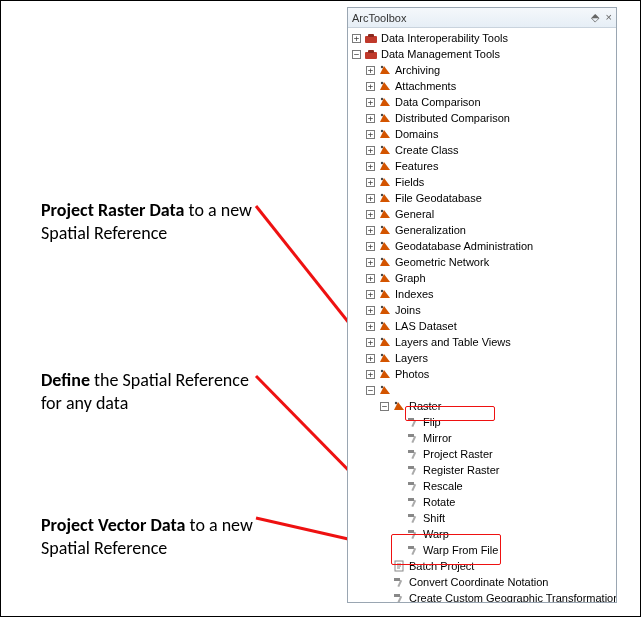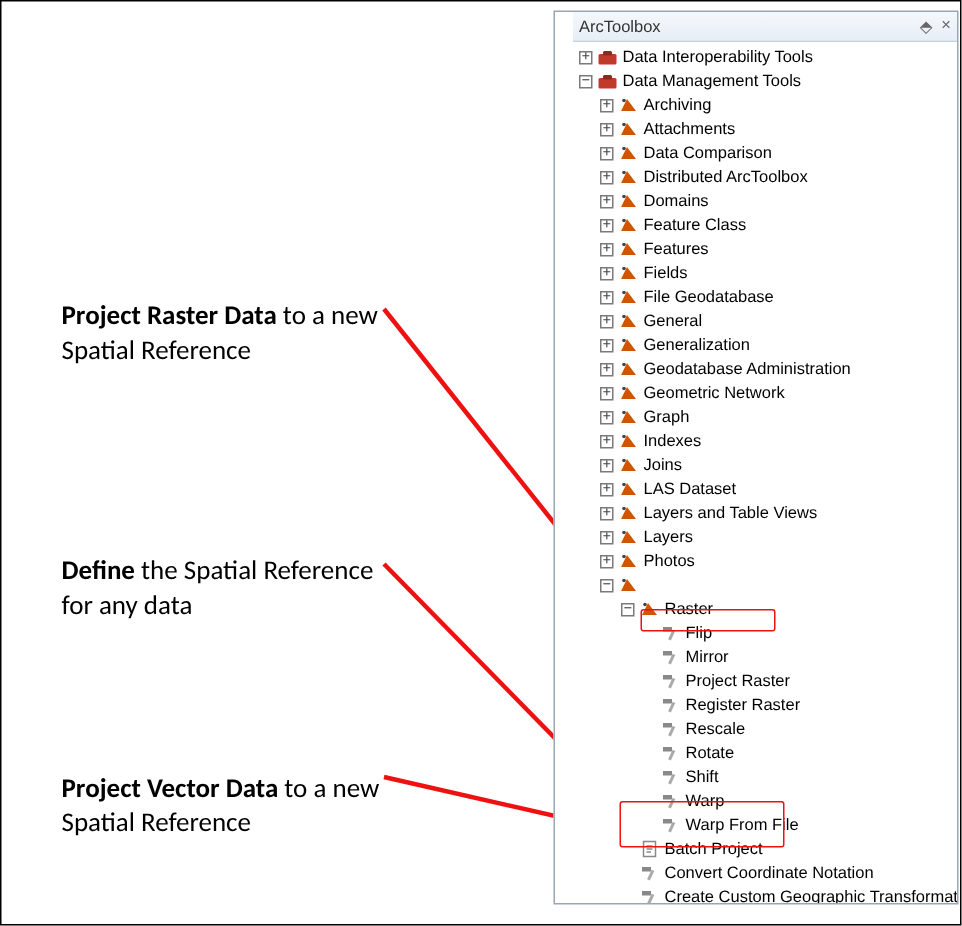--- a/index.html
+++ b/index.html
@@ -25,27 +25,26 @@
     font-family: Calibri, sans-serif;
     font-size: 18px;
     line-height: 1.25;
     color: #000;
     width: 230px;
     margin-top: 28px;
   }
   .ann b { font-weight: bold; }
   .arctoolbox {
     position: absolute;
-    left: 368px; top: 6px;
+    left: 346px; top: 6px;
     width: 270px;
     height: 596px;
     border: 1px solid #9aa6b2;
     background: #fff;
     overflow: hidden;
-    padding-left: 12px;
   }
   .titlebar {
     display: flex;
     align-items: center;
     justify-content: space-between;
     height: 20px;
     background: linear-gradient(#f5f8fb,#e6eef6);
     border-bottom: 1px solid #c9d3dd;
     padding: 0 4px;
     font-size: 11px;
@@ -172,37 +171,37 @@
               <circle cx="4" cy="4" r="1.2" fill="#444"></circle>
             </svg></span>
           <span class="label">Data Comparison</span>
         </div>
       <div class="row">
           <span class="expander">+</span>
           <span class="icon"><svg viewBox="0 0 14 14">
               <path d="M2 11 L6 3 L9 7 L12 11 Z" fill="#d35400"></path>
               <circle cx="4" cy="4" r="1.2" fill="#444"></circle>
             </svg></span>
-          <span class="label">Distributed ArcToolbox</span>
+          <span class="label">Distributed Comparison</span>
         </div>
       <div class="row">
           <span class="expander">+</span>
           <span class="icon"><svg viewBox="0 0 14 14">
               <path d="M2 11 L6 3 L9 7 L12 11 Z" fill="#d35400"></path>
               <circle cx="4" cy="4" r="1.2" fill="#444"></circle>
             </svg></span>
           <span class="label">Domains</span>
         </div>
       <div class="row">
           <span class="expander">+</span>
           <span class="icon"><svg viewBox="0 0 14 14">
               <path d="M2 11 L6 3 L9 7 L12 11 Z" fill="#d35400"></path>
               <circle cx="4" cy="4" r="1.2" fill="#444"></circle>
             </svg></span>
-          <span class="label">Feature Class</span>
+          <span class="label">Create Class</span>
         </div>
       <div class="row">
           <span class="expander">+</span>
           <span class="icon"><svg viewBox="0 0 14 14">
               <path d="M2 11 L6 3 L9 7 L12 11 Z" fill="#d35400"></path>
               <circle cx="4" cy="4" r="1.2" fill="#444"></circle>
             </svg></span>
           <span class="label">Features</span>
         </div>
       <div class="row">

